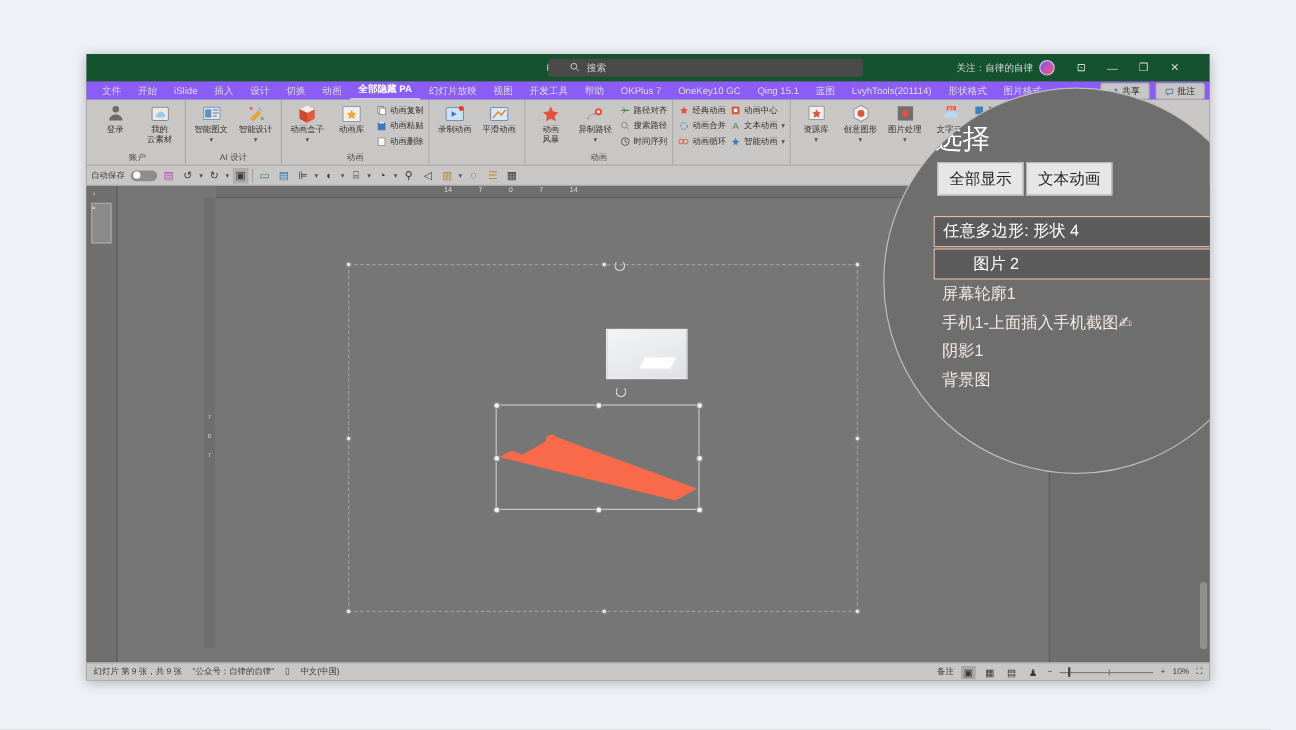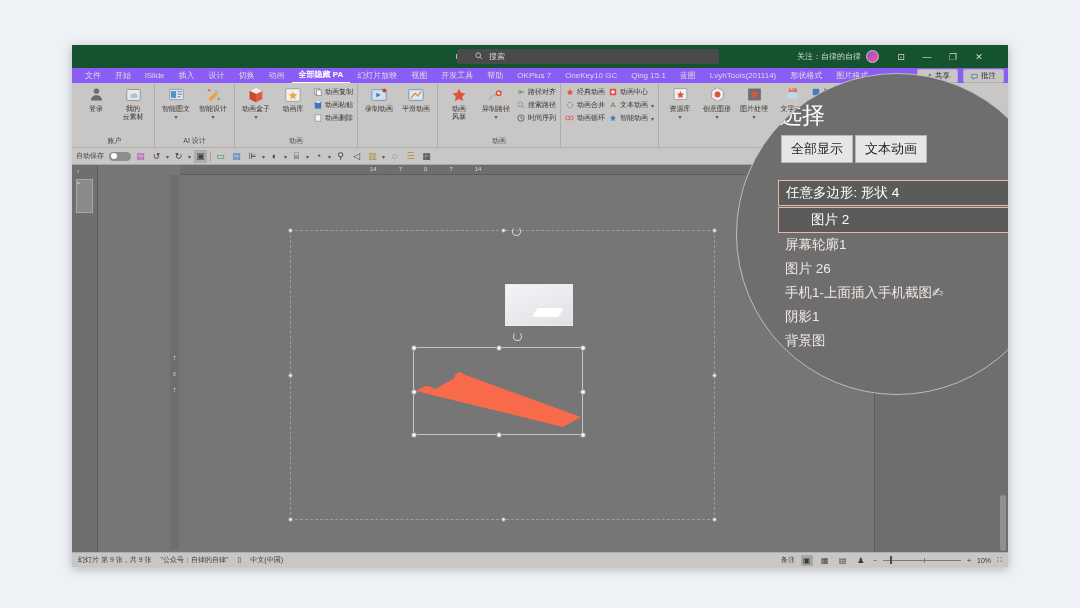--- a/index.html
+++ b/index.html
@@ -59,21 +59,21 @@
   .tab { padding:0 7px; line-height:14px; white-space:nowrap; }
   .tab.active { color:#ffffff; font-weight:bold; border-bottom:1.5px solid #ffffff; }
   .sharebtn {
     background:#c8c6c4; color:#222; font-size:7.5px; padding:1px 7px;
     border-radius:2px; display:flex; align-items:center; gap:3px;
     border:1px solid #b5b3b1;
   }
 
   
   .ribbon {
-    height:65px; background:#c9c7c5; position:relative;
+    height:55px; background:#c9c7c5; position:relative;
     display:flex; align-items:stretch; padding-left:3px;
     border-bottom:1px solid #b3b1af;
   }
   .grp {
     display:flex; flex-direction:column; justify-content:space-between;
     border-right:1px solid #aeacaa; padding:2px 4px 0 4px;
   }
   .grp-items { display:flex; align-items:flex-start; gap:3px; height:40px; }
   .grp-title { text-align:center; font-size:7px; color:#4a4a4a; padding-bottom:1px; }
   .bigbtn {
@@ -814,20 +814,19 @@
   <div class="magnifier">
     <div class="mag-title">选择</div>
     <div class="mag-btns">
       <div class="mag-btn">全部显示</div>
       <div class="mag-btn">文本动画</div>
     </div>
     <div class="mag-list">
       <div class="mag-item selected">任意多边形: 形状 4</div>
       <div class="mag-item selected">图片 2</div>
       <div class="mag-item">屏幕轮廓1</div>
-      <div class="mag-item">图片 26</div>
       <div class="mag-item">手机1-上面插入手机截图✍</div>
       <div class="mag-item">阴影1</div>
       <div class="mag-item">背景图</div>
     </div>
   </div>
 
 </div>
 
 </body></html>

